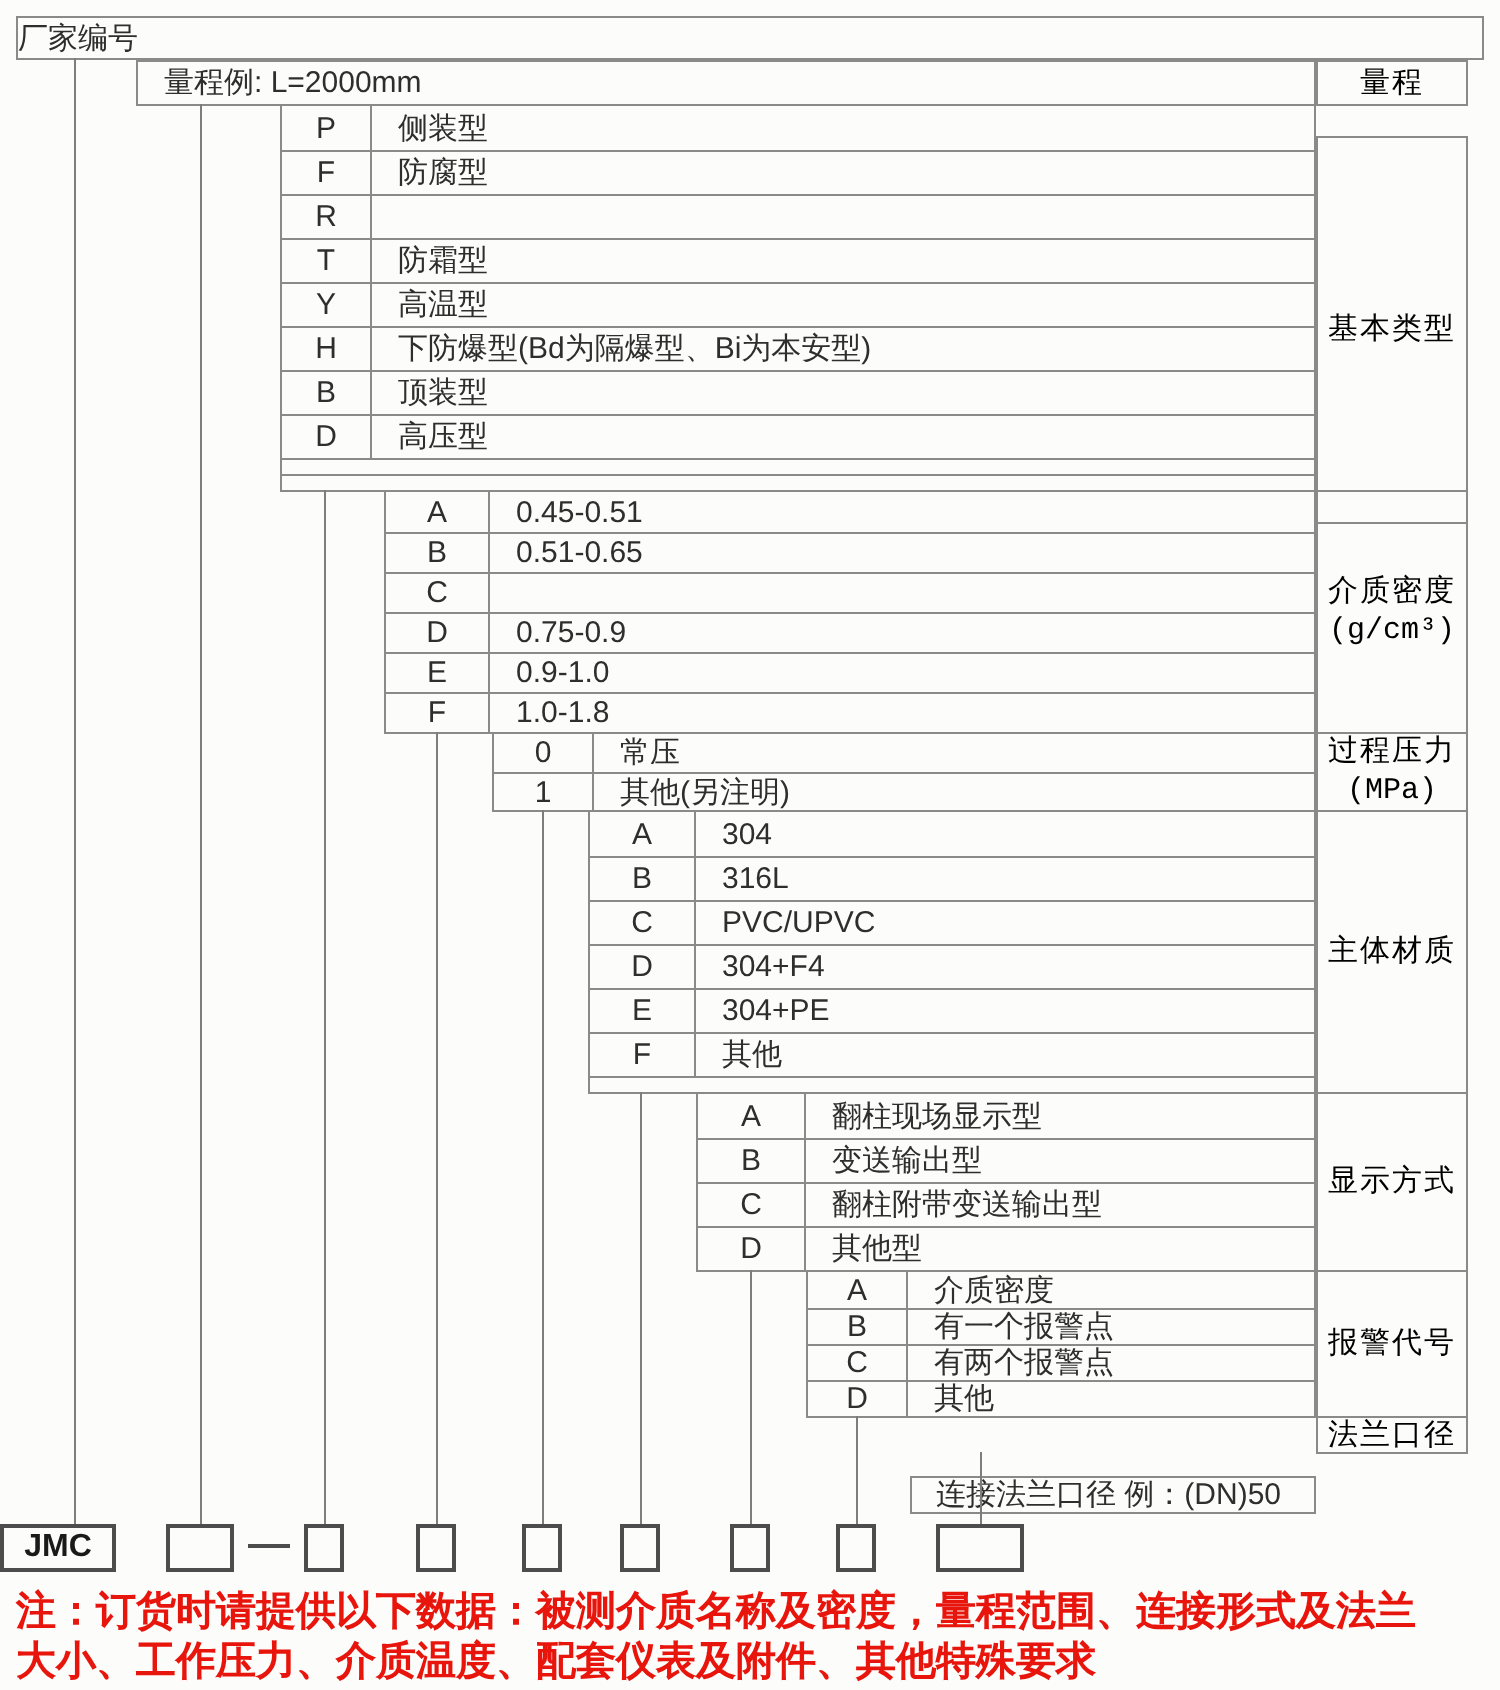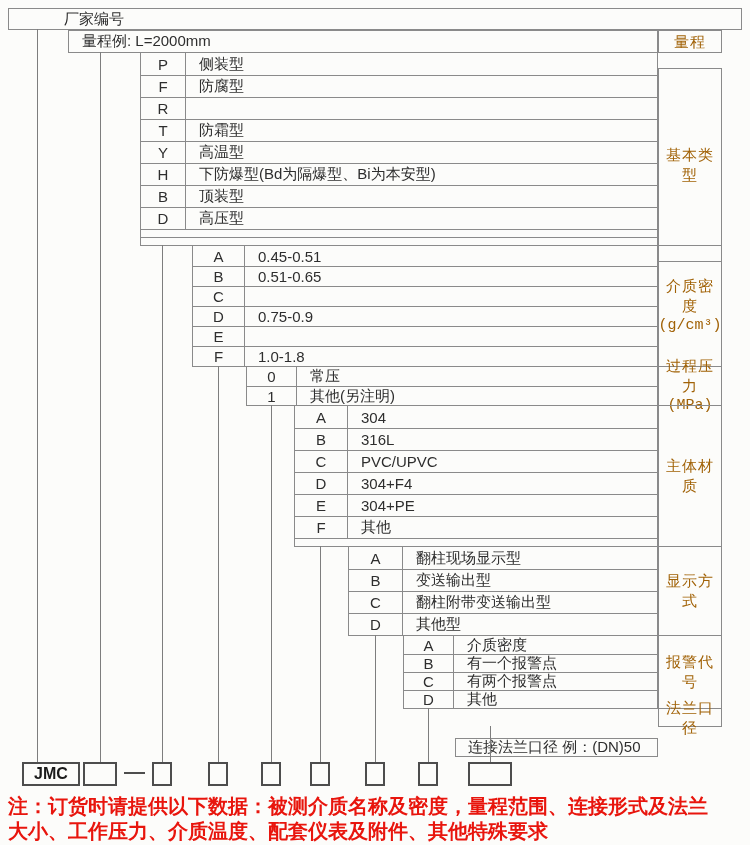--- a/index.html
+++ b/index.html
@@ -9,23 +9,23 @@
   .block{position:absolute;border:1px solid #8a8a8a;box-sizing:border-box;background:transparent;}
   .brow{display:flex;align-items:stretch;box-sizing:border-box;}
   .brow + .brow{border-top:1px solid #8a8a8a;}
   .code{border-right:1px solid #8a8a8a;display:flex;align-items:center;justify-content:center;
         font-size:15px;box-sizing:border-box;flex:0 0 auto;}
   .desc{flex:1;display:flex;align-items:center;padding-left:13px;font-size:15px;white-space:nowrap;overflow:hidden;}
   
   .hbox{position:absolute;border:1px solid #8a8a8a;box-sizing:border-box;display:flex;align-items:center;
         font-size:15px;white-space:nowrap;}
   
-  .lbl{position:absolute;left:658px;width:64px;border:1px solid #8a8a8a;box-sizing:border-box;
+  .lbl{position:absolute;left:658px;width:76px;border:1px solid #8a8a8a;box-sizing:border-box;
        display:flex;flex-direction:column;align-items:center;justify-content:center;text-align:center;
-       font-family:"Liberation Serif", serif;font-size:15px;color:#a16207;letter-spacing:1px;line-height:20px;}
+       font-family:"Liberation Serif", serif;font-size:15px;color:#000000;letter-spacing:1px;line-height:20px;}
   .lbl .unit{letter-spacing:0;font-family:Liberation Mono, monospace;}
   
   .vline{position:absolute;width:1px;background:#7d7d7d;}
   
   .bbox{position:absolute;top:762px;height:24px;border:2px solid #4d4d4d;box-sizing:border-box;background:#fcfcfa;}
   .jmc{display:flex;align-items:center;justify-content:center;font-weight:bold;font-size:16px;color:#1a1a1a;}
   .dash{position:absolute;top:772px;height:2px;background:#4d4d4d;}
   
   .note{position:absolute;left:8px;top:794px;width:740px;color:#e8150d;font-weight:bold;
         font-size:20px;line-height:25px;white-space:nowrap;}
@@ -35,21 +35,21 @@
   .s-pressure .brow{height:19px}
   .s-material .brow{height:22px} .s-material .brow.empty{height:8px}
   .s-display .brow{height:22px}
   .s-alarm .brow{height:18px}
 </style>
 </head>
 <body>
 
 <div class="stage">
 
-  <div class="hbox" style="left:8px;top:8px;width:734px;height:22px;padding-left:55px;">
+  <div class="hbox" style="left:8px;top:8px;width:734px;height:22px;">
     <span>厂家编号</span>
   </div>
 
   <div class="hbox" style="left:68px;top:30px;width:590px;height:23px;padding-left:13px;">
     <span>量程例: L=2000mm</span>
   </div>
   <div class="lbl" style="top:30px;height:23px;">
     <span>量程</span>
   </div>
 
@@ -103,20 +103,21 @@
     </div>
     <div class="brow">
       <div class="code" style="width:52px">C</div>
     </div>
     <div class="brow">
       <div class="code" style="width:52px">D</div>
       <div class="desc">0.75-0.9</div>
     </div>
     <div class="brow">
       <div class="code" style="width:52px">E</div>
+      <div class="desc">0.9-1.0</div>
     </div>
     <div class="brow">
       <div class="code" style="width:52px">F</div>
       <div class="desc">1.0-1.8</div>
     </div>
   </div>
   <div class="lbl" style="top:245px;height:122px;">
     <span>介质密度</span>
     <span class="unit">(g/cm³)</span>
   </div>
@@ -221,21 +222,21 @@
   <div class="vline" style="left:37px;top:29px;height:733px;"></div>
   <div class="vline" style="left:100px;top:52px;height:710px;"></div>
   <div class="vline" style="left:162px;top:245px;height:517px;"></div>
   <div class="vline" style="left:218px;top:366px;height:396px;"></div>
   <div class="vline" style="left:271px;top:405px;height:357px;"></div>
   <div class="vline" style="left:320px;top:546px;height:216px;"></div>
   <div class="vline" style="left:375px;top:635px;height:127px;"></div>
   <div class="vline" style="left:428px;top:708px;height:54px;"></div>
   <div class="vline" style="left:490px;top:726px;height:36px;"></div>
 
-  <div class="bbox jmc" style="left:22px;width:58px;">
+  <div class="bbox jmc" style="left:0;width:58px;">
     <span>JMC</span>
   </div>
   <div class="bbox" style="left:83px;width:34px;"></div>
   <div class="dash" style="left:124px;width:21px;"></div>
   <div class="bbox" style="left:152px;width:20px;"></div>
   <div class="bbox" style="left:208px;width:20px;"></div>
   <div class="bbox" style="left:261px;width:20px;"></div>
   <div class="bbox" style="left:310px;width:20px;"></div>
   <div class="bbox" style="left:365px;width:20px;"></div>
   <div class="bbox" style="left:418px;width:20px;"></div>

